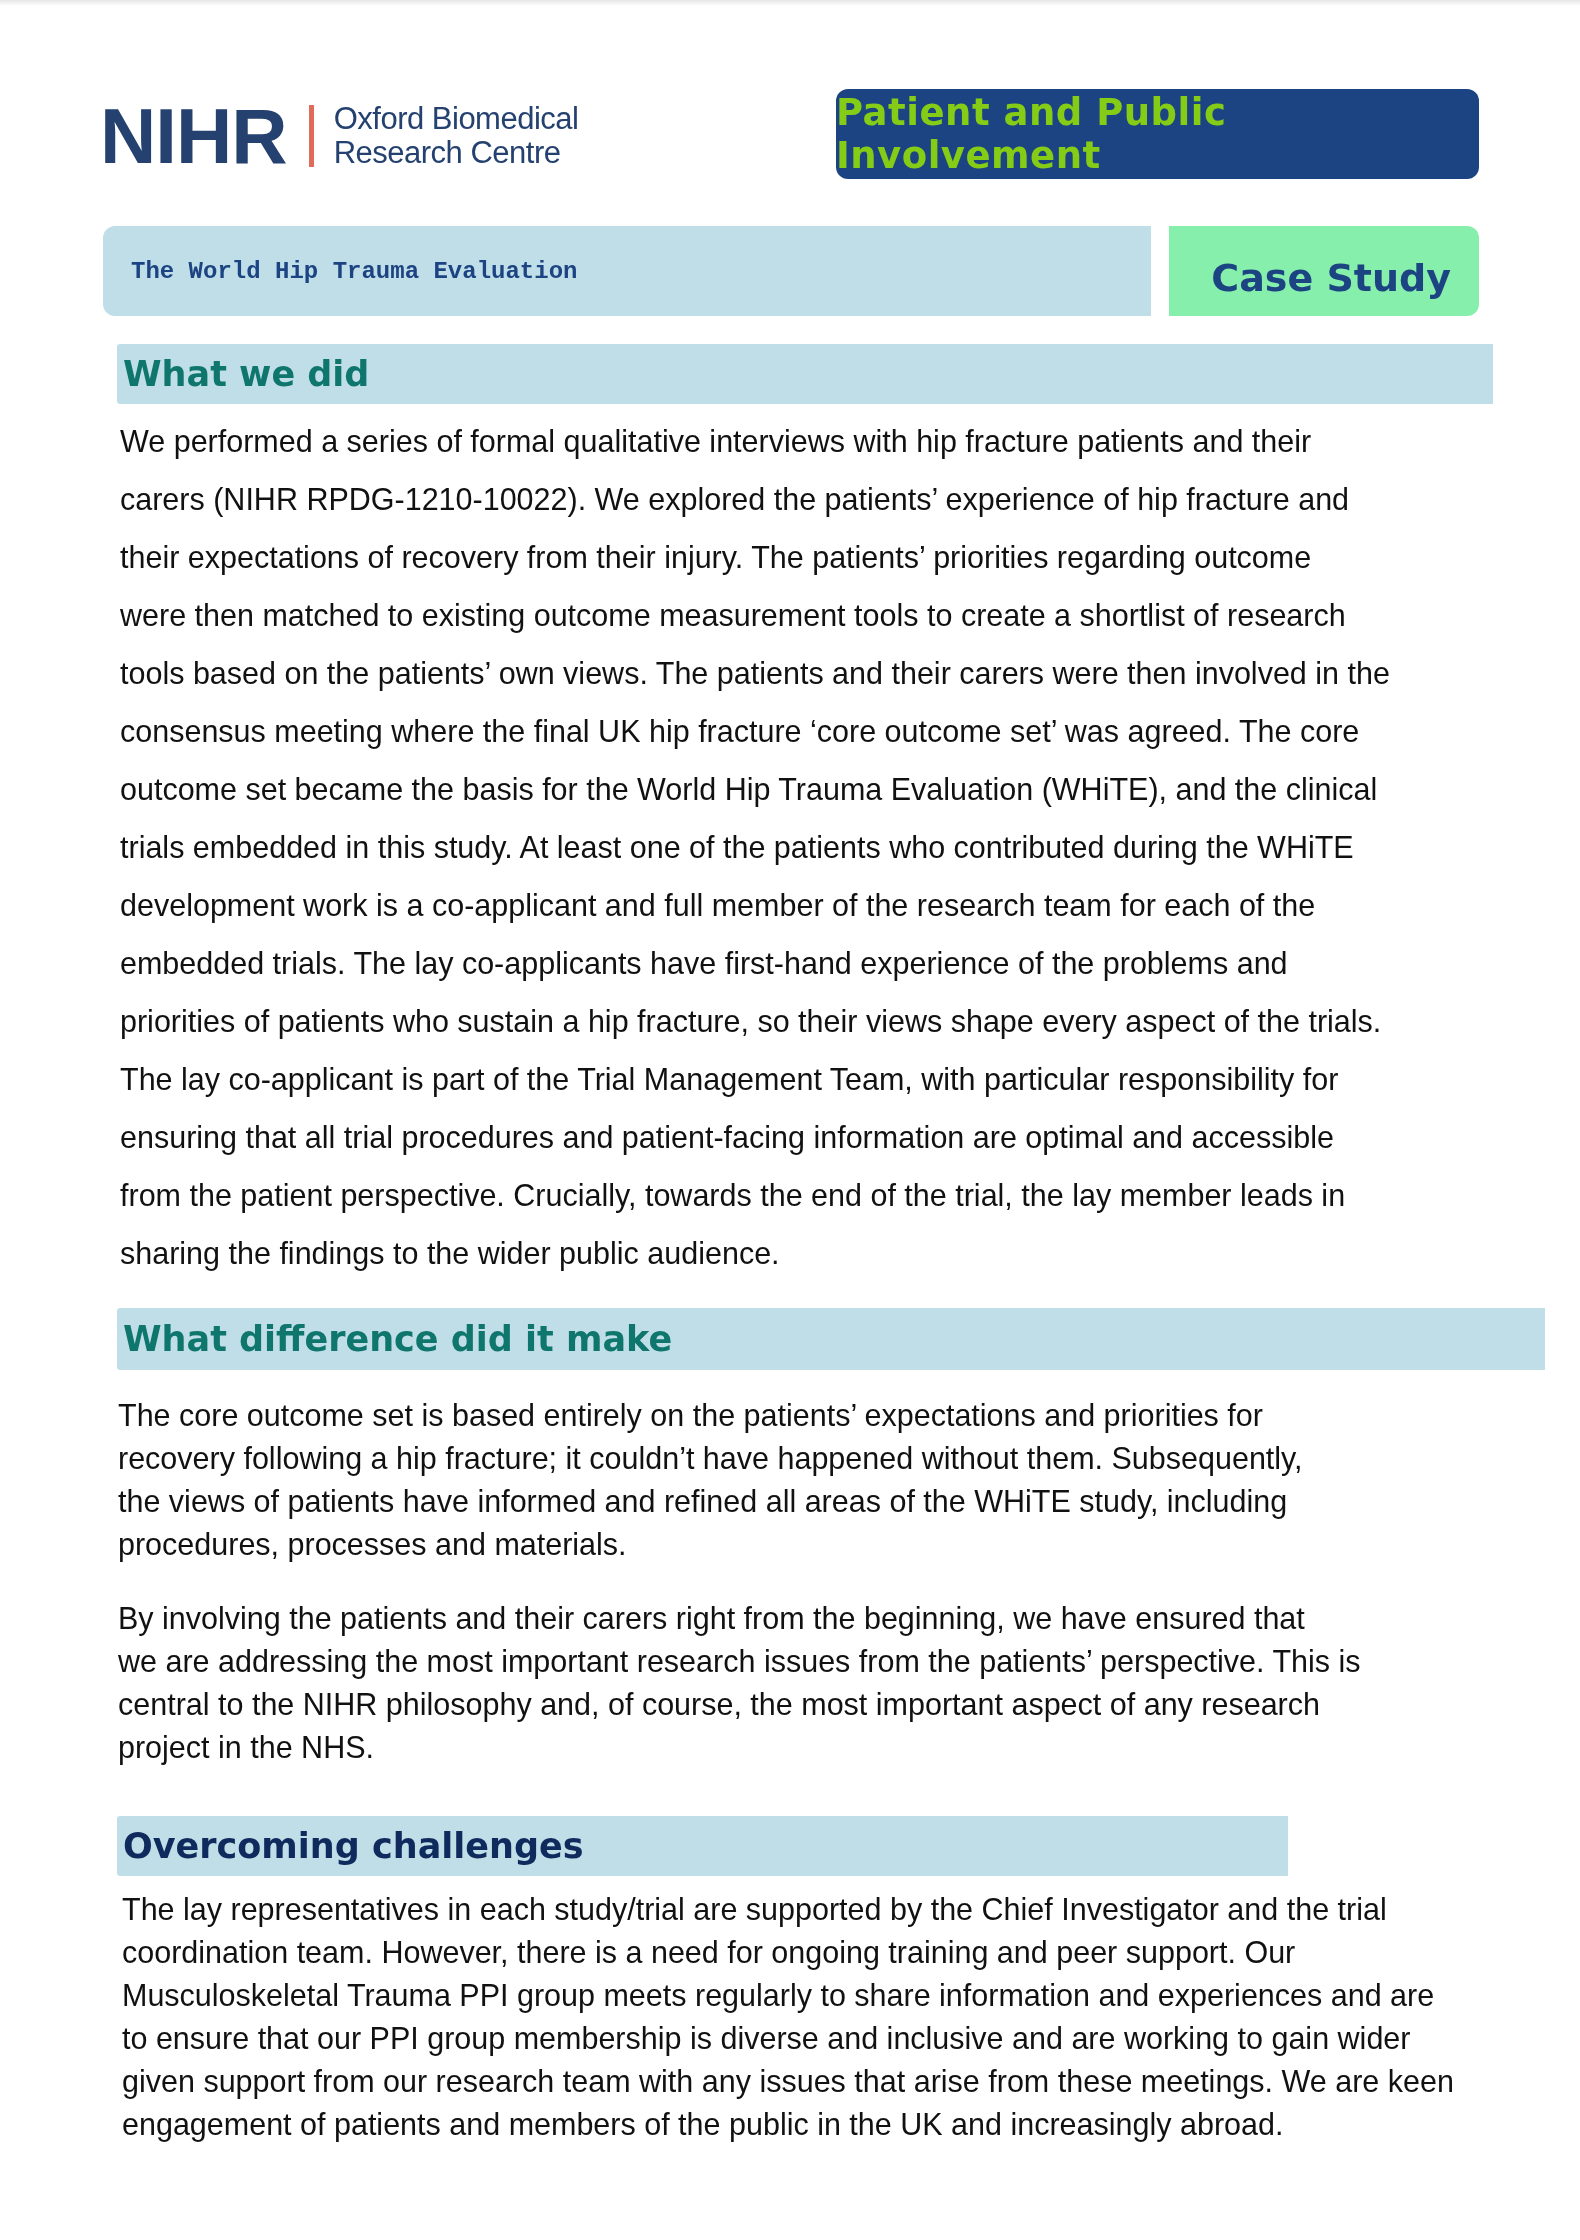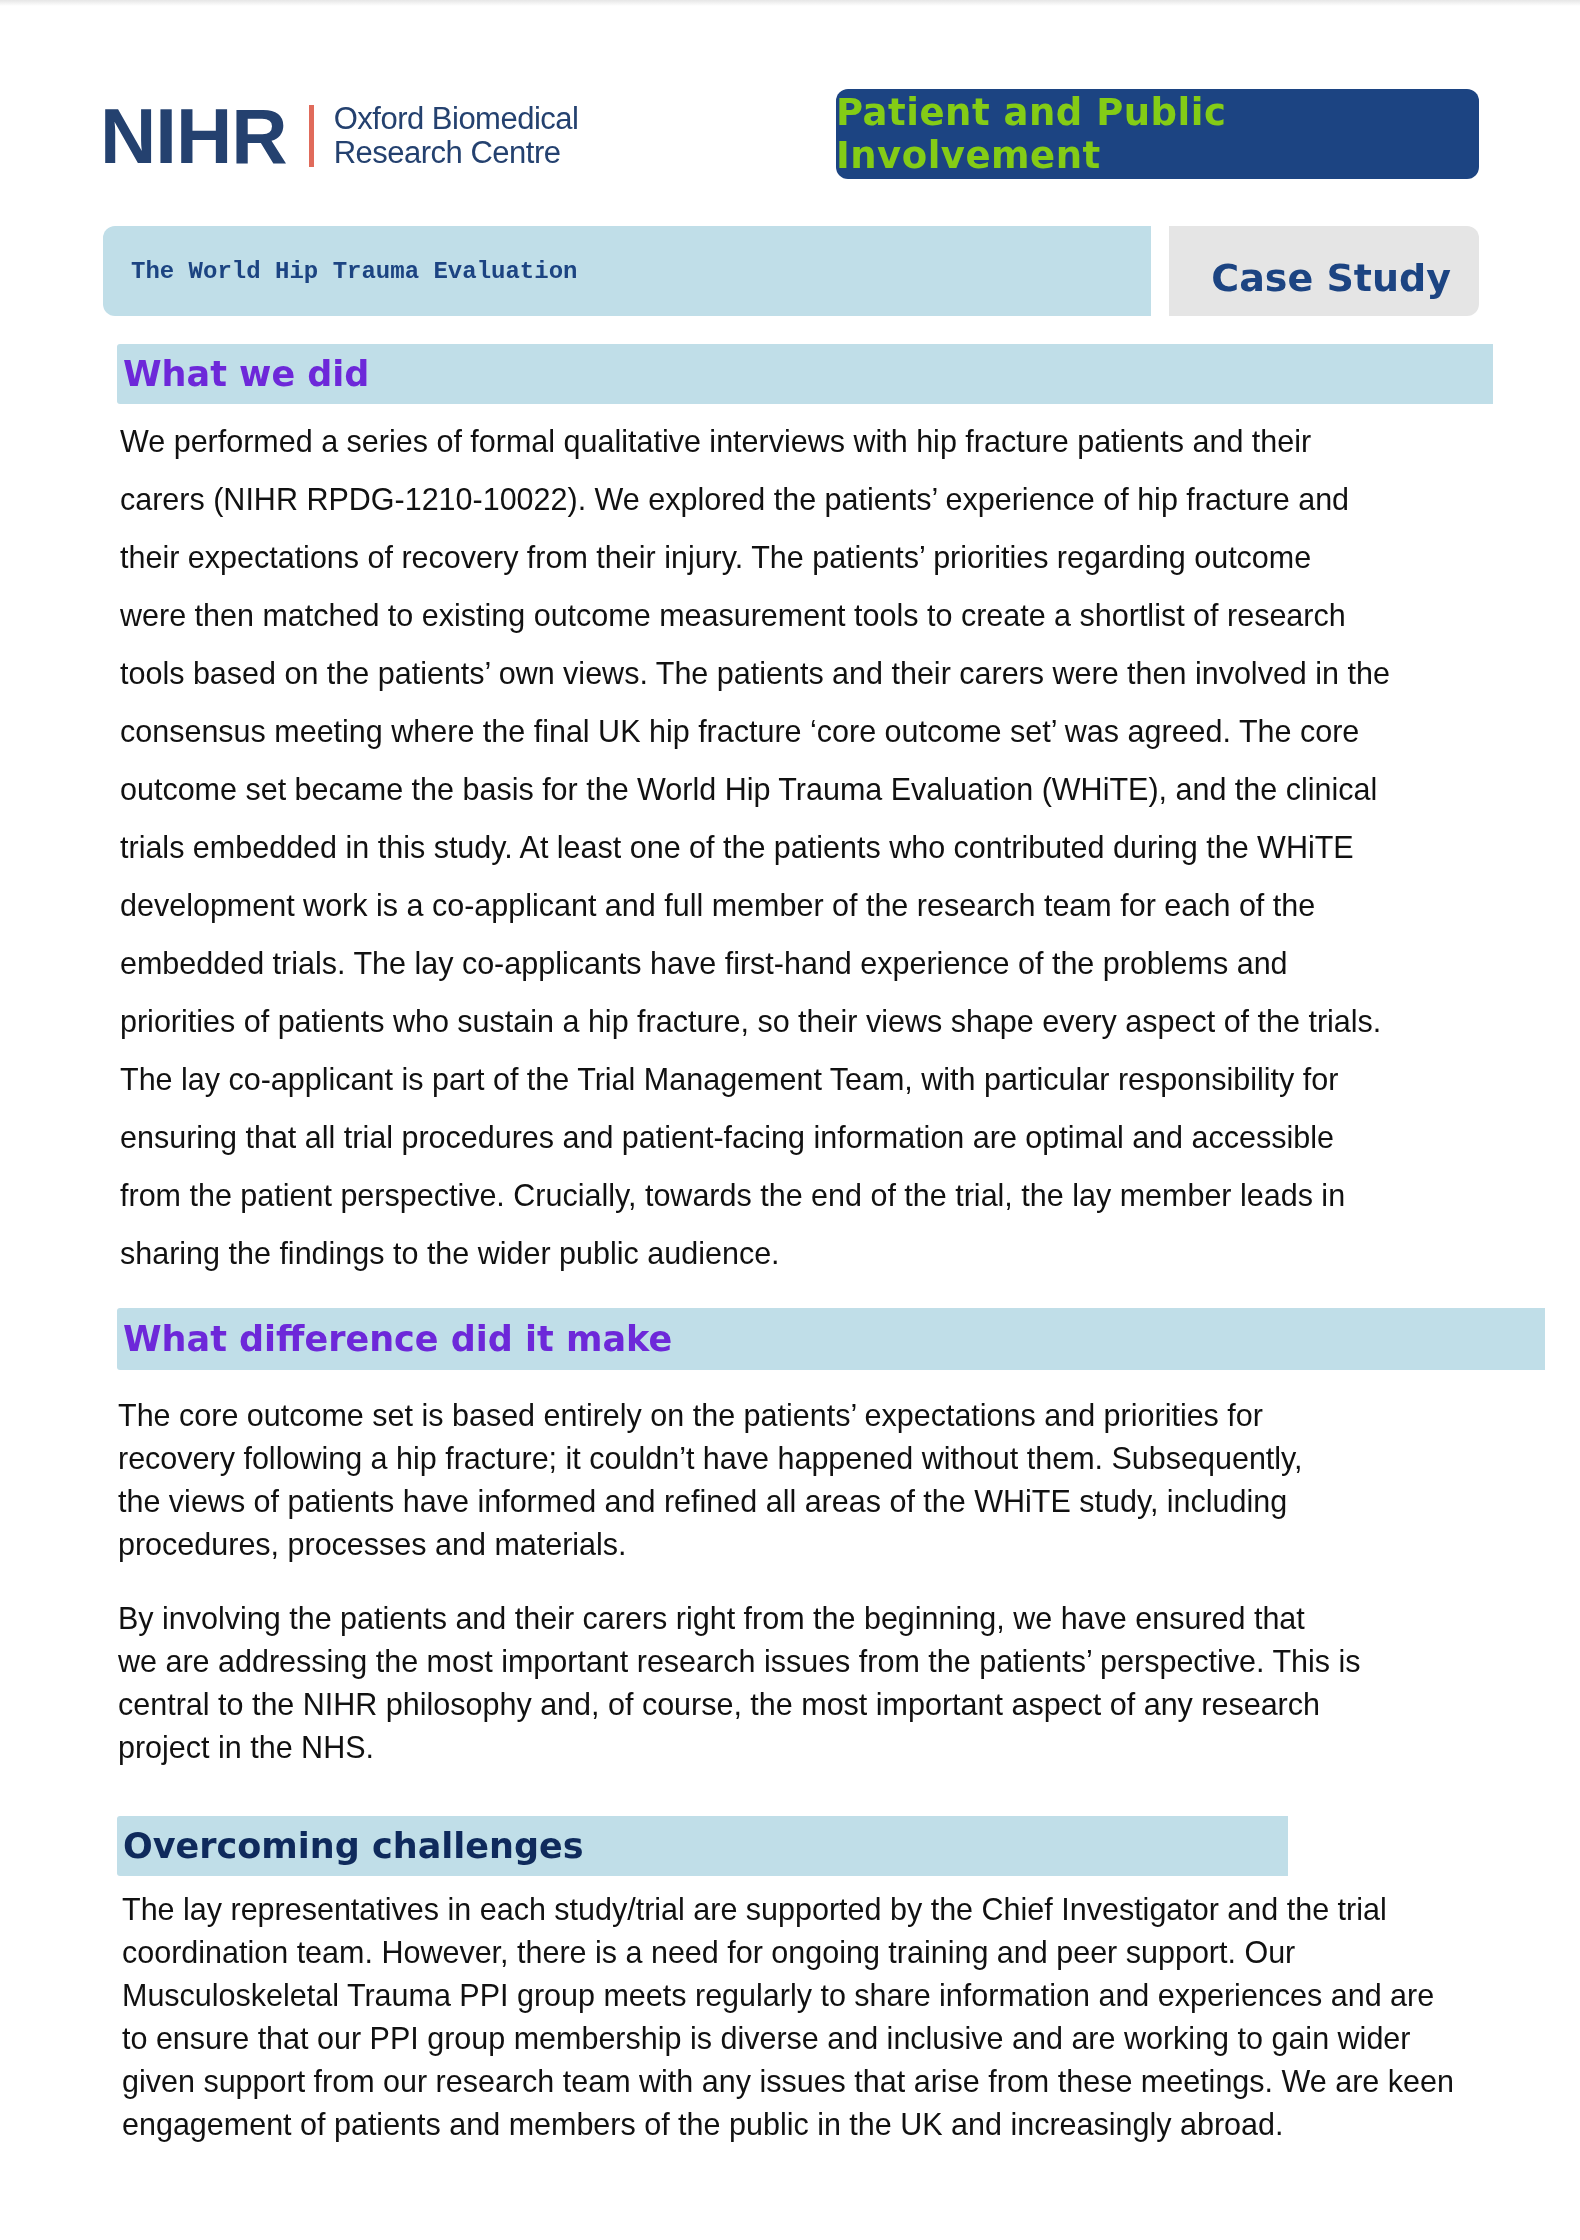--- a/index.html
+++ b/index.html
@@ -15,26 +15,26 @@
     .logo-bar { width: 5px; height: 62px; background: #e06b5b; margin: 0 20px 0 22px; }
     .logo-text { font-family: "Liberation Sans", sans-serif; color: #24416f; font-size: 31px; line-height: 34px; letter-spacing: -0.5px; }
 
     
     .ppi { position: absolute; left: 836px; top: 89px; width: 643px; height: 90px; background: #1c4482; border-radius: 12px; display: flex; align-items: center; justify-content: flex-end; box-sizing: border-box; padding-right: 16px; }
     .ppi span { color: #84cc16; font-family: "DejaVu Sans", sans-serif; font-weight: 700; font-size: 37px; letter-spacing: 0.5px; }
 
     
     .title-box { position: absolute; left: 103px; top: 226px; width: 1048px; height: 90px; background: #c0dee8; border-radius: 12px 0 0 12px; display: flex; align-items: center; }
     .title-box span { margin-left: 28px; color: #1c4482; font-family: Liberation Mono, monospace; font-weight: 700; font-size: 24px; }
-    .case-box { position: absolute; left: 1169px; top: 226px; width: 310px; height: 90px; background: #e5e5e5; border-radius: 0 12px 12px 0; display: flex; align-items: center; justify-content: flex-end; }
+    .case-box { position: absolute; left: 1169px; top: 226px; width: 310px; height: 90px; background: #86efac; border-radius: 0 12px 12px 0; display: flex; align-items: center; justify-content: flex-end; }
     .case-box span { margin-right: 28px; margin-top: 14px; color: #1c4482; font-family: "DejaVu Sans", sans-serif; font-weight: 700; font-size: 38px; }
 
     
     .sec-head { position: absolute; background: #c0dee8; display: flex; align-items: center; box-sizing: border-box; padding-left: 6px; border-radius: 3px 0 0 3px; }
-    .sec-head span { color: #6d28d9; font-family: "DejaVu Sans", sans-serif; font-weight: 700; font-size: 35px; }
+    .sec-head span { color: #0f766e; font-family: "DejaVu Sans", sans-serif; font-weight: 700; font-size: 35px; }
     #sec1 { left: 117px; top: 344px; width: 1376px; height: 60px; }
     #sec2 { left: 117px; top: 1308px; width: 1428px; height: 62px; }
     #sec3 { left: 117px; top: 1816px; width: 1171px; height: 60px; }
     #sec3 span { color: #0f2a5c; }
 
     
     .para { position: absolute; font-family: "Liberation Sans", sans-serif; font-size: 30.5px; color: #111111; }
     .para .ln { display: block; white-space: nowrap; }
     #p1 { left: 120px; top: 412px; line-height: 58px; }
     #p2 { left: 118px; top: 1394px; line-height: 43px; }

